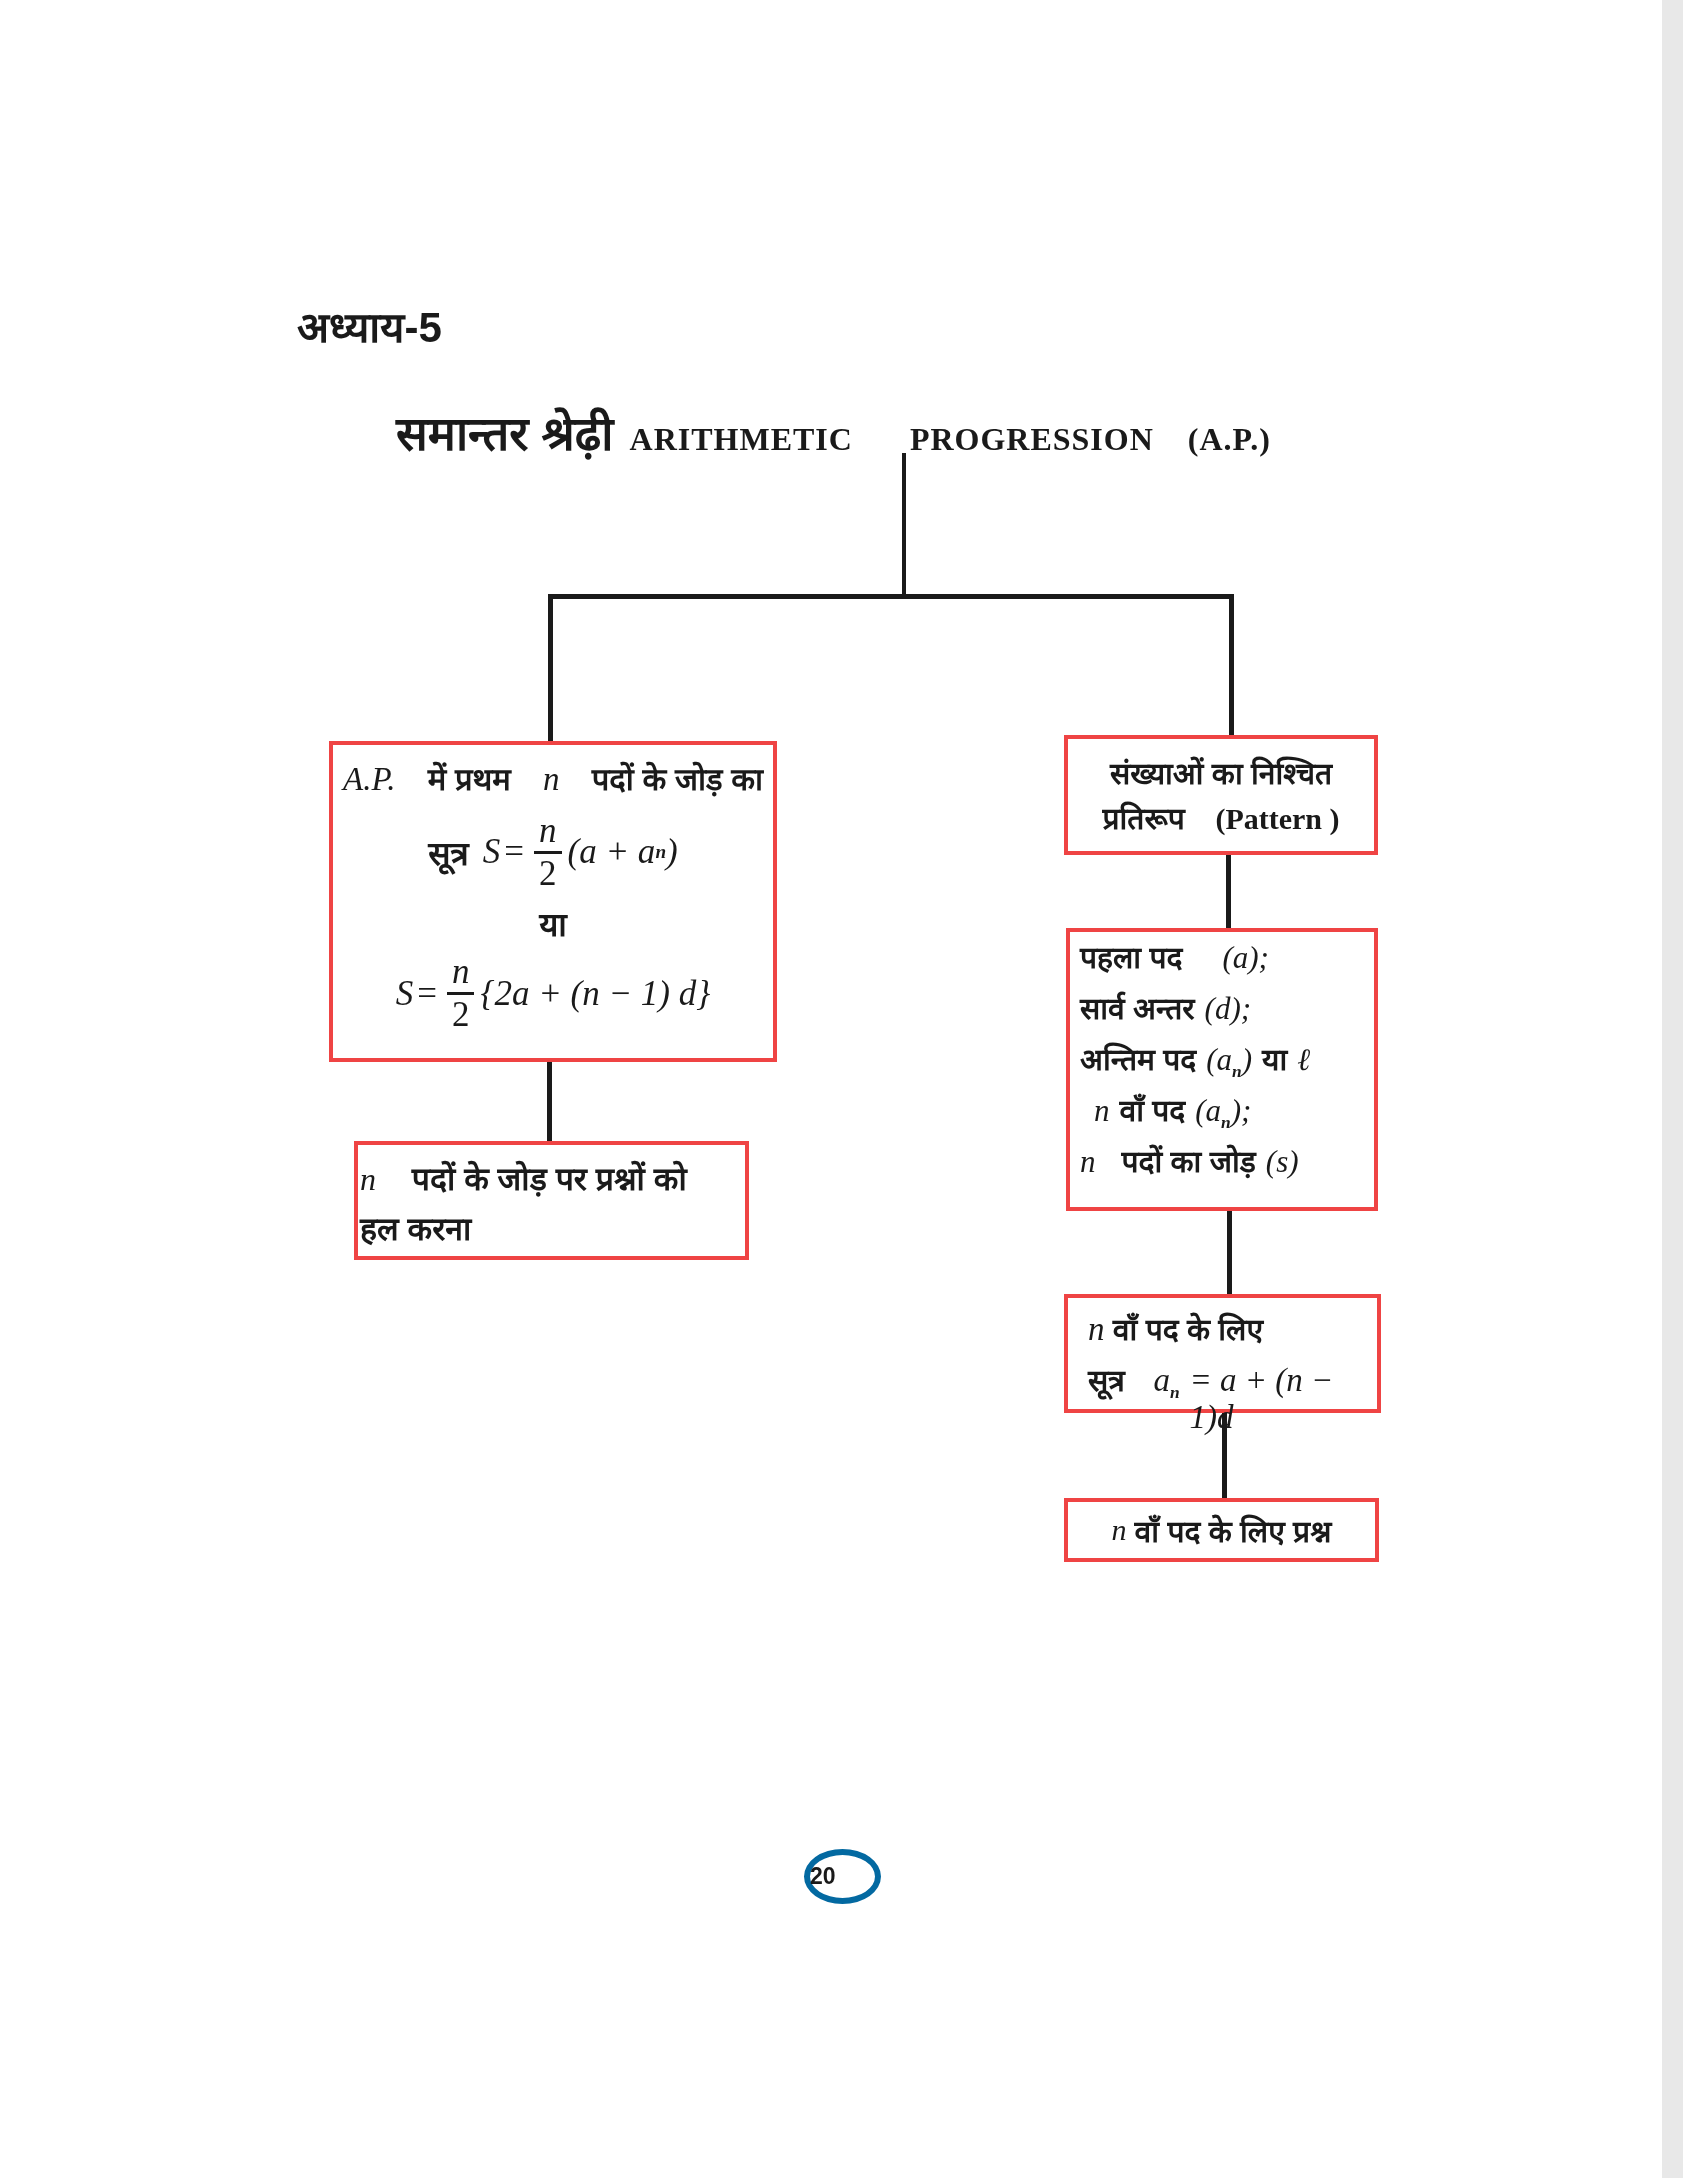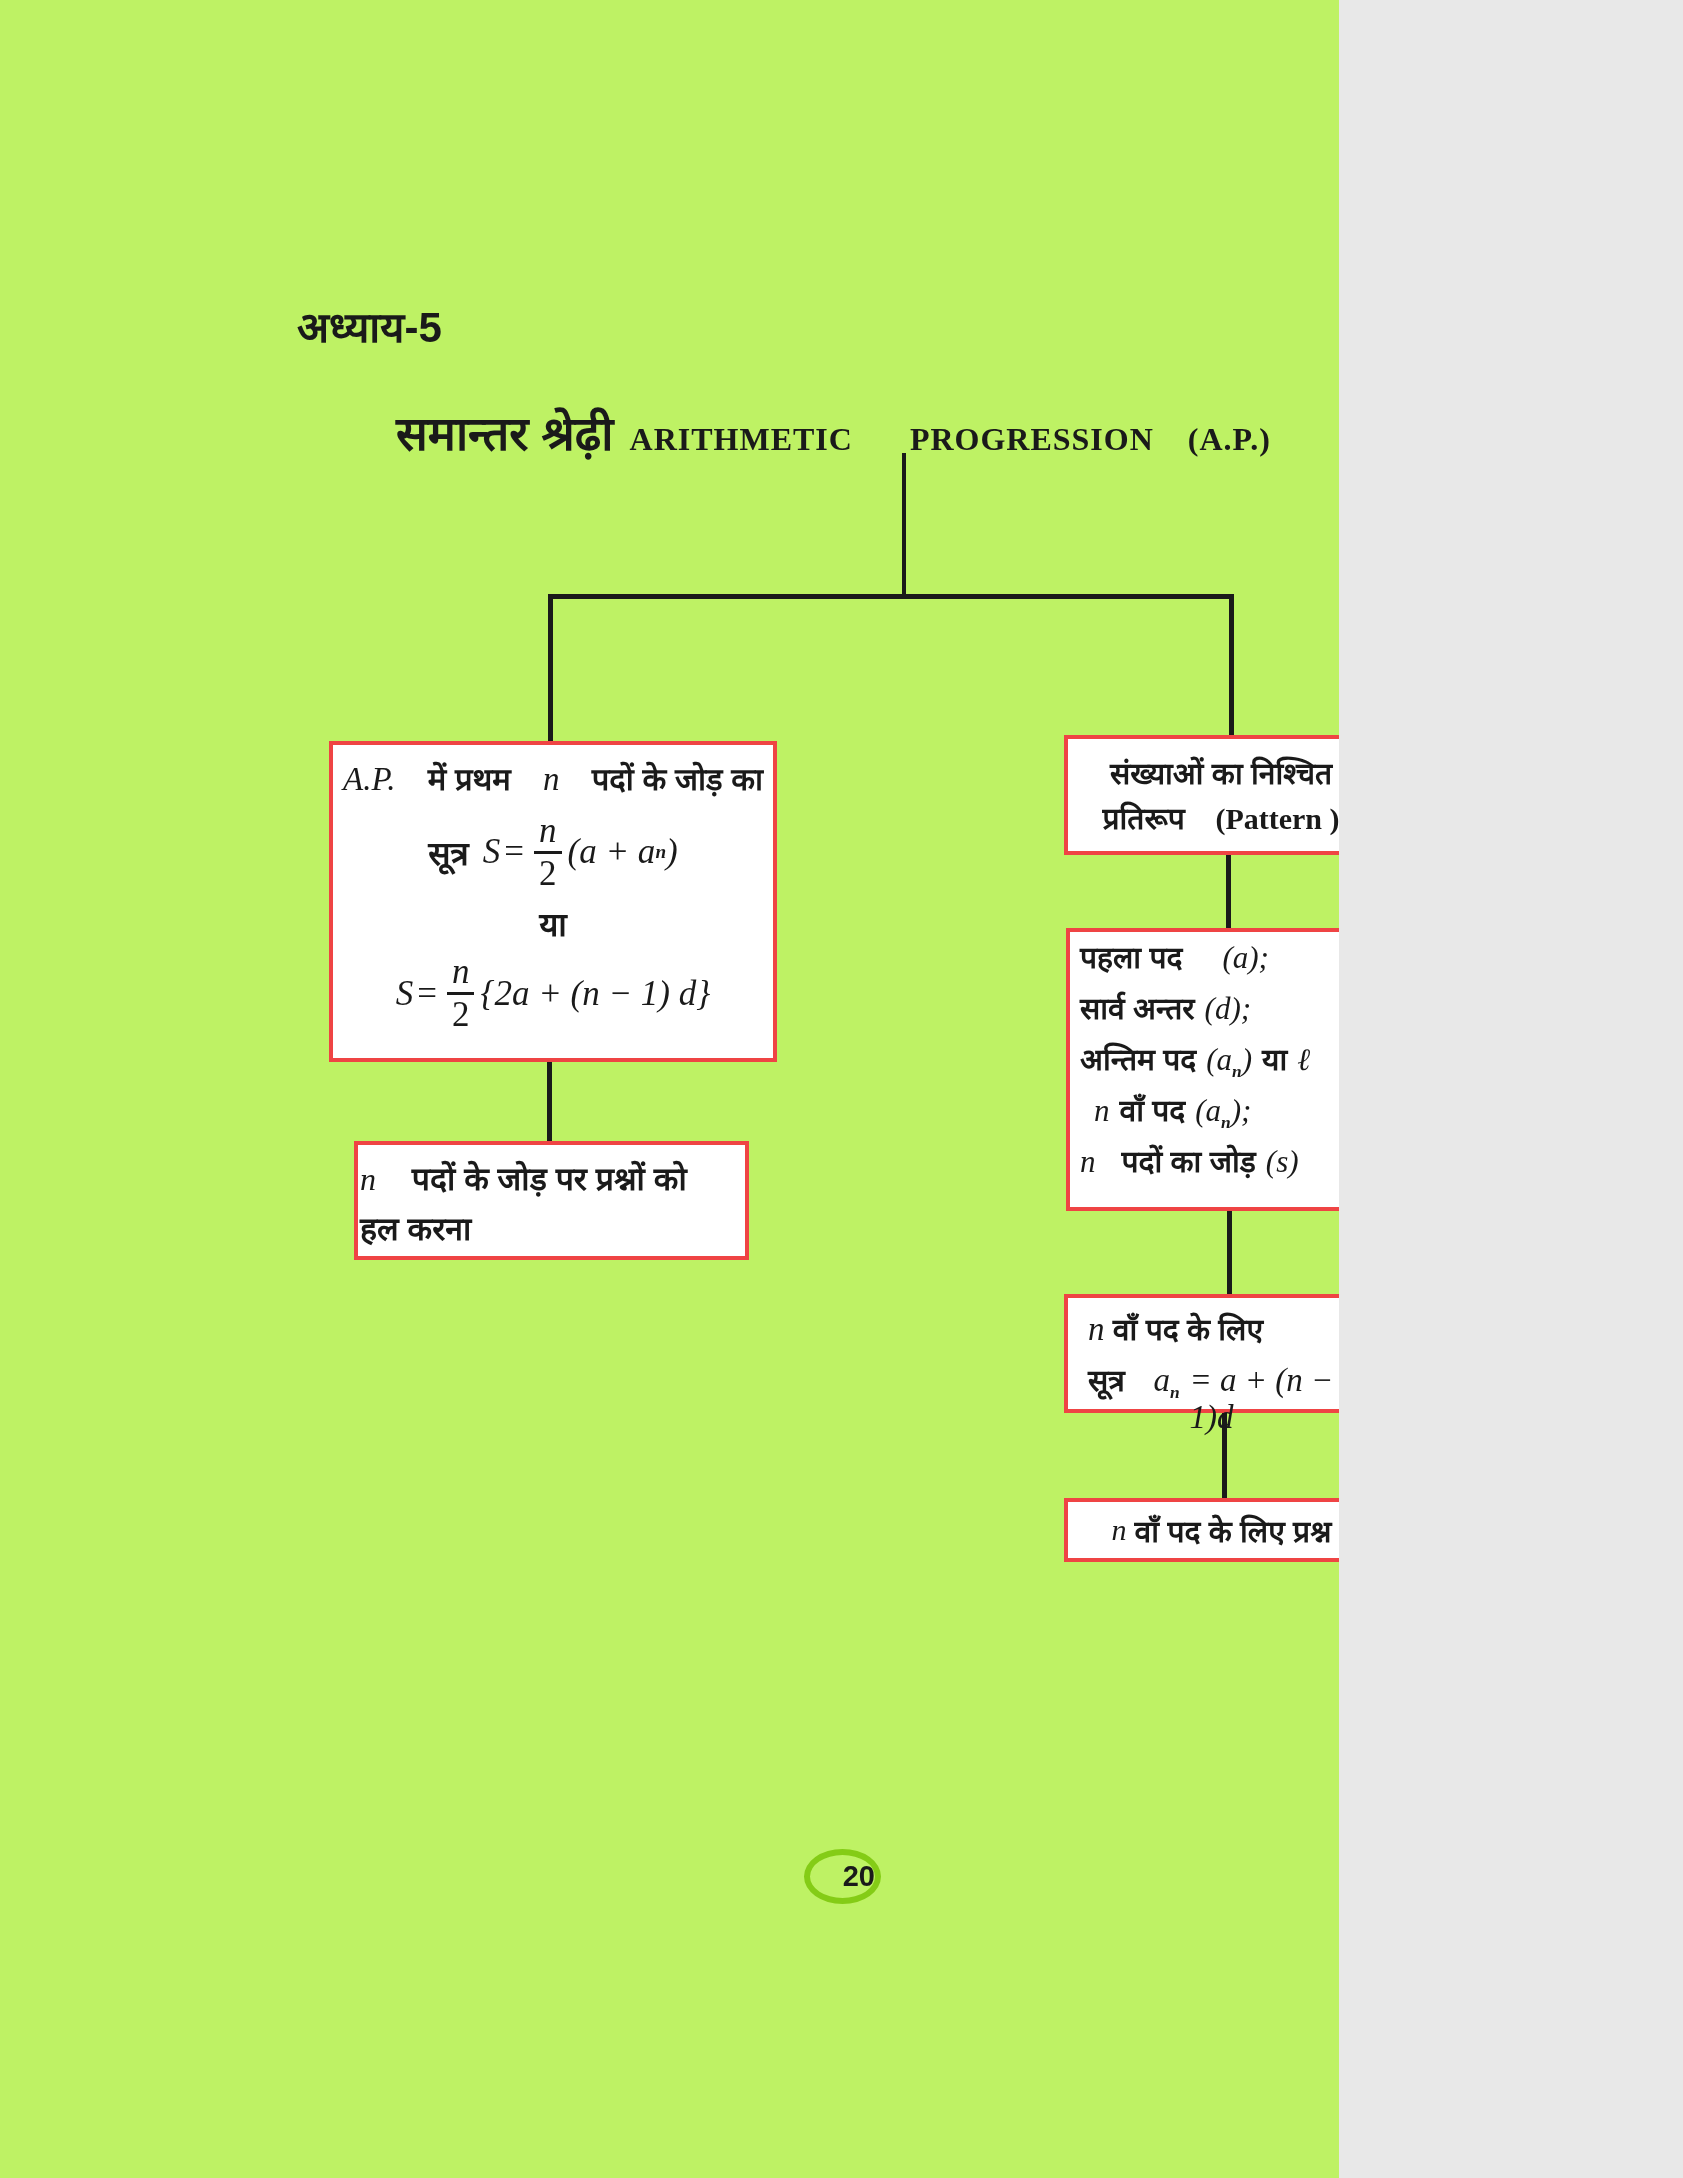--- a/index.html
+++ b/index.html
@@ -1,19 +1,19 @@
 <!DOCTYPE html>
 <html><head>
 <meta charset="utf-8">
 <style>
   html,body{margin:0;padding:0;background:#e8e8e8;}
   #page{
     position:relative;
-    width:1339px;height:2178px;
-    background:#bef264;
+    width:1662px;height:2178px;
+    background:#ffffff;
     font-family:"Liberation Sans", sans-serif;
     color:#1a1a1a;
     overflow:hidden;
   }
   .dev{font-weight:bold;color:#1a1a1a;}
   .math{font-family:"Liberation Serif", serif;font-style:italic;font-weight:normal;}
   .serifb{font-family:"Liberation Serif", serif;font-weight:bold;font-style:normal;}
   .sub{font-size:0.58em;vertical-align:-0.38em;font-style:italic;font-family:"Liberation Serif", serif;}
   .abs{position:absolute;}
   .line{position:absolute;background:#1a1a1a;}
@@ -47,24 +47,24 @@
   #terms-box{left:1066px;top:928px;width:312px;height:283px;padding:4px 10px;font-size:30px;}
   #terms-box .row{display:flex;align-items:baseline;gap:10px;height:51px;}
   #terms-box .math{font-size:31px;}
   #nthf-box{left:1064px;top:1294px;width:317px;height:119px;padding:10px 20px;font-size:30px;}
   #nthf-box .f{display:flex;align-items:baseline;gap:10px;margin-top:10px;}
   #nthf-box .math{font-size:33px;}
   #nthq-box{left:1064px;top:1498px;width:315px;height:64px;display:flex;align-items:center;justify-content:center;gap:8px;font-size:30px;}
   
   #page-oval{
     position:absolute;left:804px;top:1849px;width:77px;height:55px;
-    border:6px solid #84cc16;border-radius:50%;
+    border:6px solid #0369a1;border-radius:50%;
     box-sizing:border-box;
-    display:flex;align-items:center;justify-content:flex-end;
-    font-size:29px;font-weight:bold;
+    display:flex;align-items:center;justify-content:flex-start;
+    font-size:23px;font-weight:bold;
   }
 </style>
 </head>
 <body>
 
 <div id="page">
 
   <div class="abs dev" id="chapter-title">अध्याय-5</div>
 
   <div class="abs" id="main-title">

